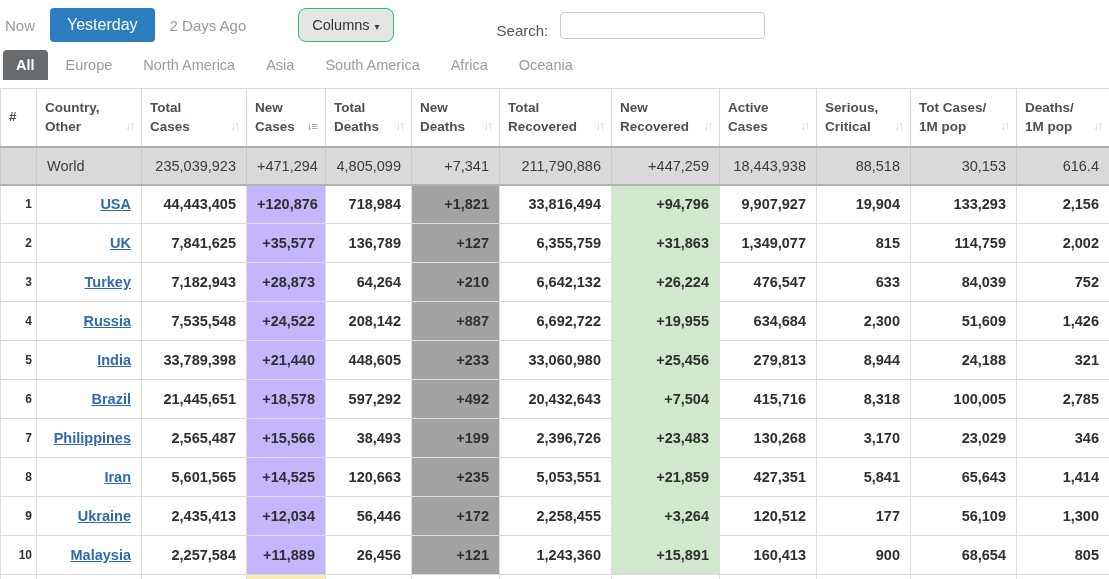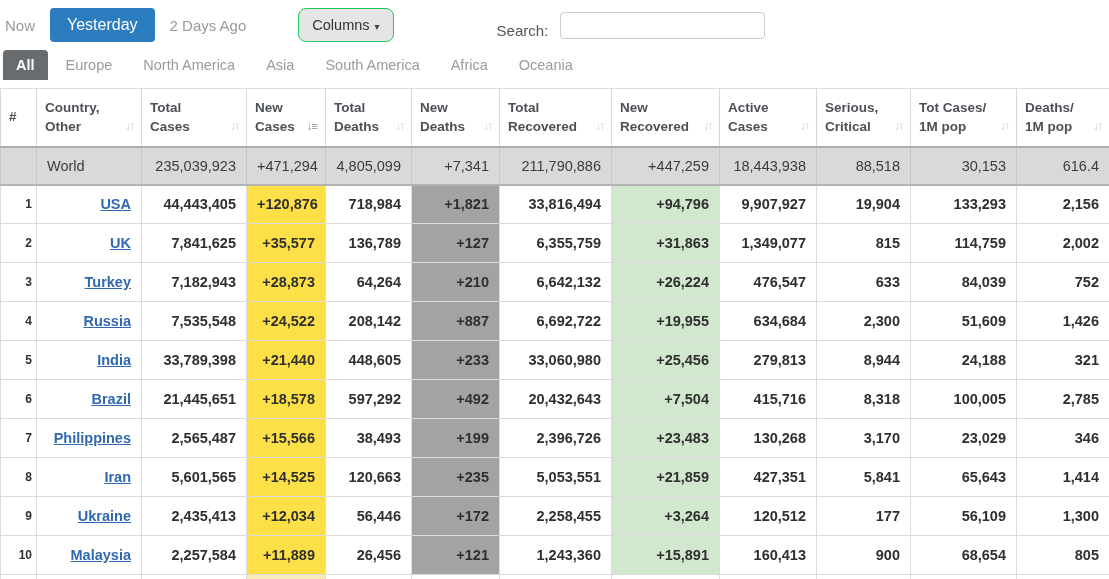--- a/index.html
+++ b/index.html
@@ -59,21 +59,21 @@
     border: 1px solid #c9c9c9; border-top: 2px solid #aeaeae; border-bottom: 2px solid #b2b2b2;
     height: 38px; text-align: right;
   }
   tr.world-row td.country-cell { text-align: left; }
 
   
   tr.country-row td { height: 39px; font-weight: bold; color: #2f2f2f; text-align: right; }
   td.rank-cell { color: #8a8a8a; font-weight: normal; font-size: 12px; text-align: center; padding: 8px 4px; }
   td.country-cell { text-align: left; }
   td.country-cell a { color: #3069b0; font-weight: bold; text-decoration: underline; cursor: pointer; }
-  td.cell-new-cases { background: #fde047; }
+  td.cell-new-cases { background: #c4b5fd; }
   td.cell-new-deaths { background: #a3a3a3; color: #fff; }
   td.cell-new-recovered { background: #d2e8ce; }
   tr.world-row td.cell-new-cases,
   tr.world-row td.cell-new-deaths,
   tr.world-row td.cell-new-recovered { background: #d9d9d9; color: #3c3c3c; }
 
   
   tr.sliver-row td { height: 5px; padding: 0; border-bottom: none; }
   tr.sliver-row td.cell-new-cases { background: #f7ebb9; }
 </style>

